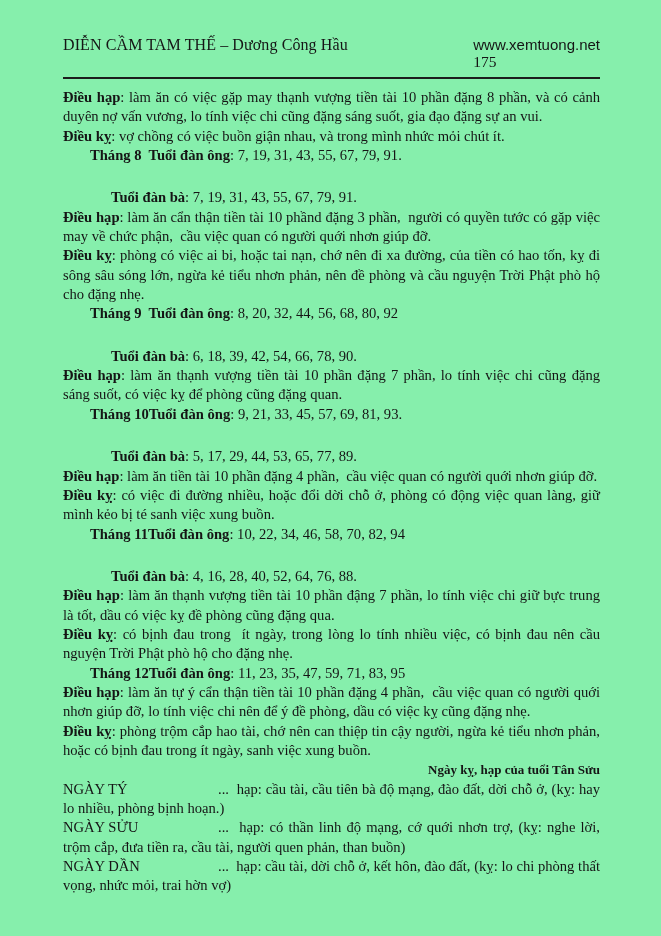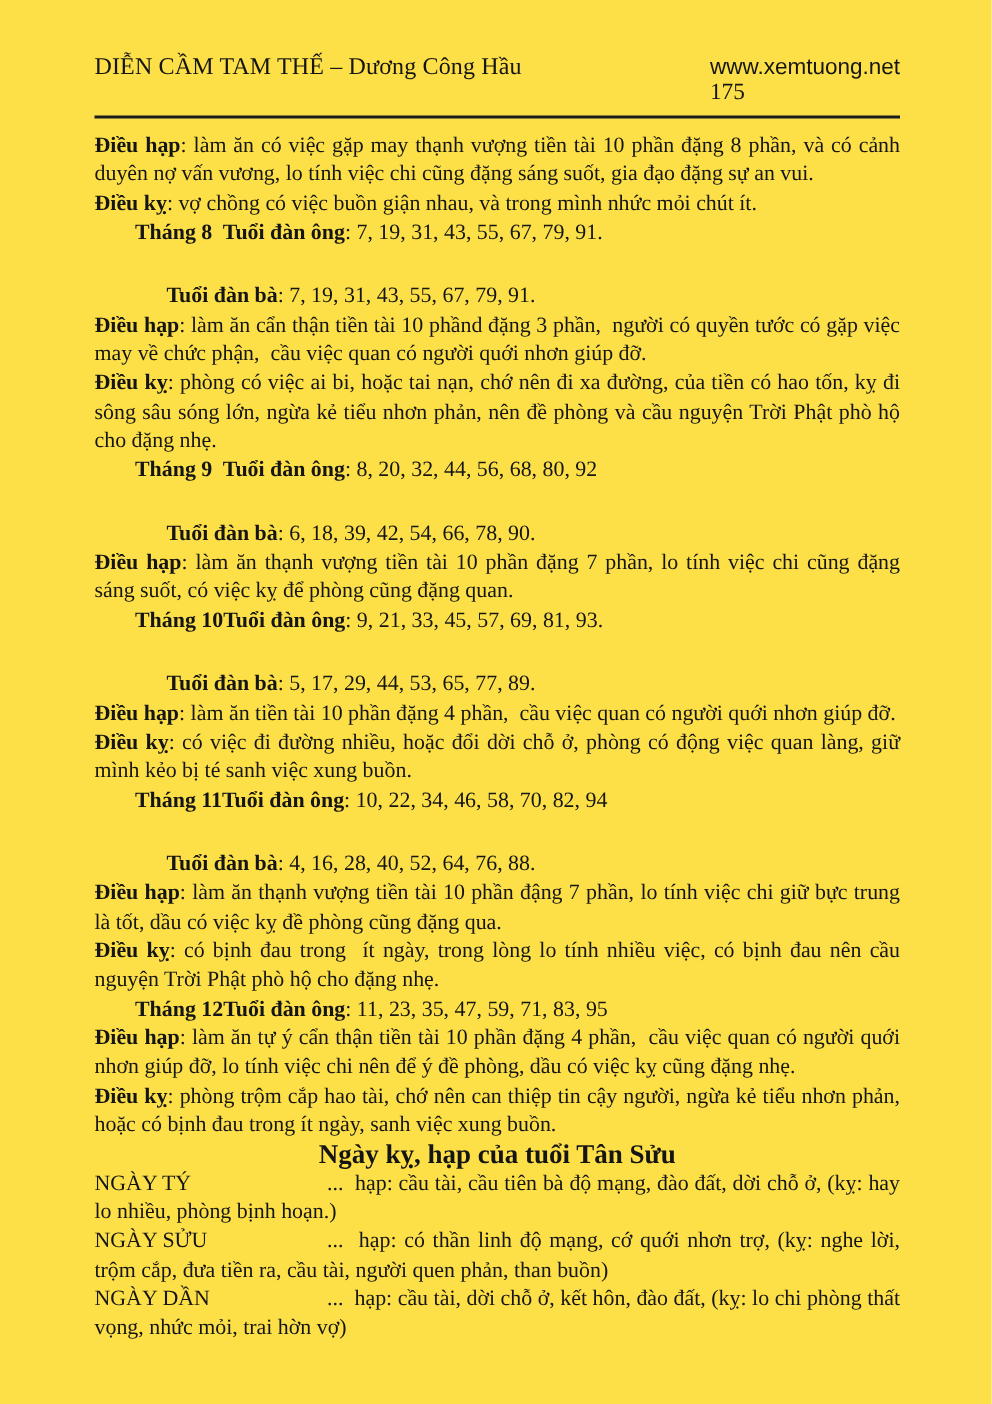--- a/index.html
+++ b/index.html
@@ -3,33 +3,33 @@
 <meta charset="utf-8">
 <style>
   * { margin:0; padding:0; box-sizing:border-box; }
   html,body { background:#ffffff; }
   body {
     width:661px; height:936px;
     font-family:"Liberation Serif", serif;
     color:#151515;
     overflow:hidden;
   }
-  .page { width:661px; height:936px; padding:36px 61px 0 63px; background:#fde047; }
+  .page { width:661px; height:936px; padding:36px 61px 0 63px; background:#86efac; }
   .header { display:flex; justify-content:space-between; align-items:baseline; font-size:16px; white-space:pre; }
   .hdr-left { letter-spacing:0.1px; }
   .hdr-right { display:flex; align-items:baseline;flex-direction:column; }
   .site { font-family:"Liberation Sans", sans-serif; font-size:15px; }
   .pageno { font-size:15.5px; }
   .rule { border-top:2px solid #1c1c1c; margin-top:6px; }
   .content { margin-top:9px; font-size:14.6px; line-height:19.35px; }
   .content p { white-space:pre-wrap; }
   .entry  { text-align:justify; }
   .month  { padding-left:27px; }
   .female { padding-left:48px;margin-top:23px; }
-  .heading { text-align:center; font-weight:bold; font-size:18px; }
+  .heading { text-align:right; font-weight:bold; font-size:13px; }
   .day { text-align:justify; }
   .day-label { display:inline-block; width:155px; }
   b { font-weight:bold; }
 </style>
 </head>
 <body>
 
 <div class="page">
   <div class="header">
     <span class="hdr-left">DIỄN CẦM TAM THẾ – Dương Công Hầu</span>

